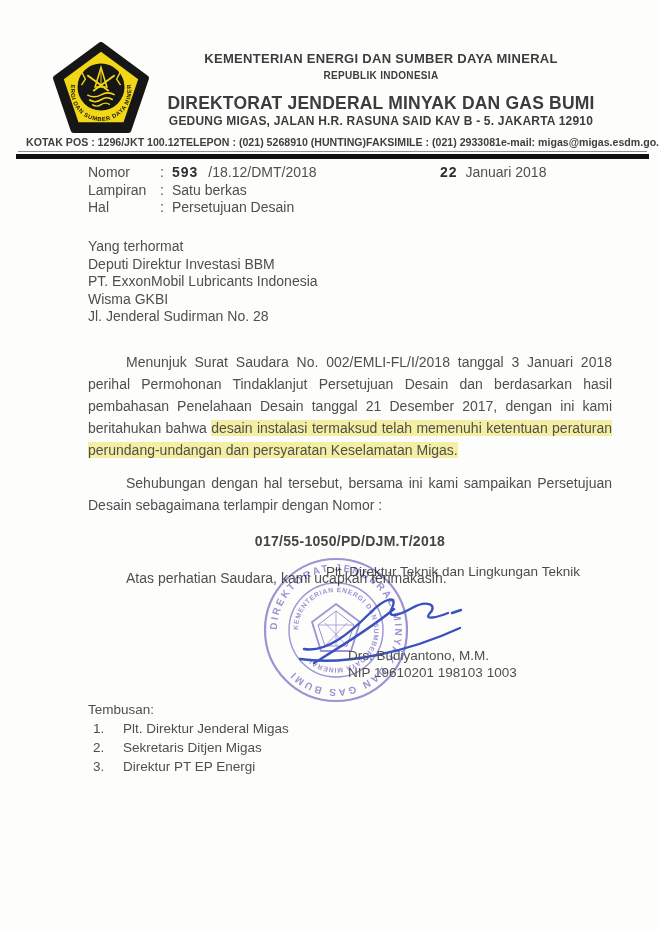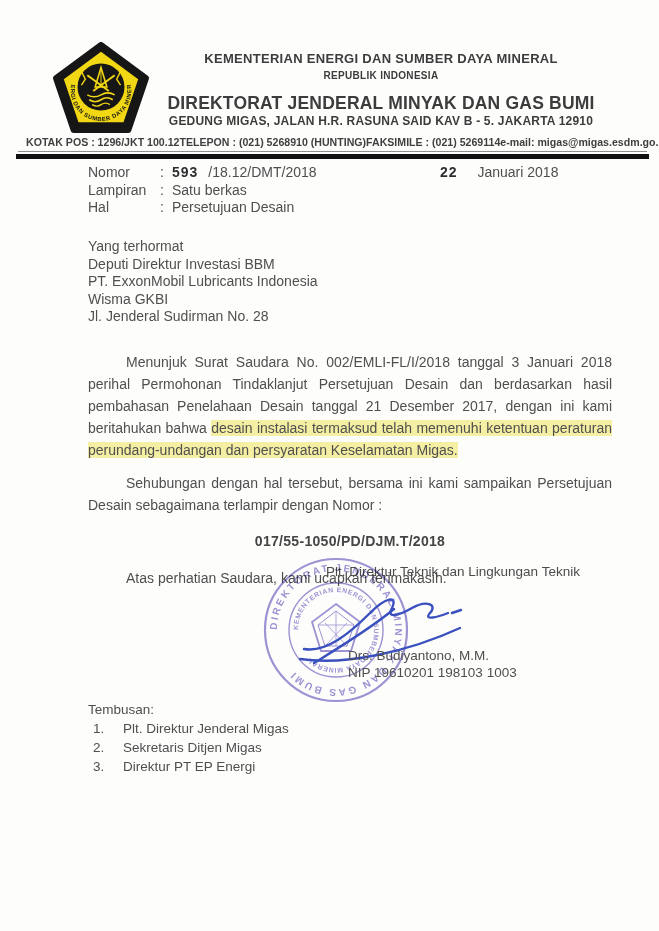--- a/index.html
+++ b/index.html
@@ -24,21 +24,21 @@
   .rule-thin{position:absolute;left:18px;right:12px;top:151px;height:1px;background:#8f8f8f;}
   .rule-thick{position:absolute;left:16px;right:10px;top:154px;height:5px;background:#111;}
   
   .meta{position:absolute;left:88px;top:164px;width:524px;font-size:14px;line-height:17.5px;}
   .meta-row{display:flex;position:relative;}
   .meta-label{width:72px;flex:none;}
   .meta-colon{width:12px;flex:none;}
   .typed{font-weight:bold;color:#2e2e2e;letter-spacing:1px;}
   .nomor-rest{margin-left:10px;}
   .date{position:absolute;left:352px;top:0;}
-  .date .typed{margin-right:16px;}
+  .date .typed{margin-right:4px;}
   
   .recipient{position:absolute;left:88px;top:238px;font-size:14px;line-height:17.6px;}
   
   .body{position:absolute;left:88px;top:351px;width:524px;font-size:14px;line-height:22px;text-align:justify;}
   .body p{margin:0 0 11px 0;text-indent:38px;}
   .hl{background:#f5efa4;}
   .ref-number{text-align:center;font-weight:bold;color:#454545;letter-spacing:.3px;margin:14px 0 15px 0;font-size:14px;}
   .closing{text-indent:38px;}
   
   .sig-title{position:absolute;left:326px;top:564px;font-size:13.5px;color:#4c4c4c;}
@@ -83,21 +83,21 @@
   <div class="head-text">
     <div class="h-ministry">KEMENTERIAN ENERGI DAN SUMBER DAYA MINERAL</div>
     <div class="h-republik">REPUBLIK INDONESIA</div>
     <div class="h-directorate">DIREKTORAT JENDERAL MINYAK DAN GAS BUMI</div>
     <div class="h-address">GEDUNG MIGAS, JALAN H.R. RASUNA SAID KAV B - 5. JAKARTA 12910</div>
   </div>
 
   <div class="contact-line">
     <span>KOTAK POS : 1296/JKT 100.12</span>
     <span>TELEPON : (021) 5268910 (HUNTING)</span>
-    <span>FAKSIMILE : (021) 5269114</span>
+    <span>FAKSIMILE : (021) 2933081</span>
     <span>e-mail: migas@migas.esdm.go.id</span>
   </div>
   <div class="rule-thin"></div>
   <div class="rule-thick"></div>
 
   <div class="meta">
     <div class="meta-row">
       <span class="meta-label">Nomor</span>
       <span class="meta-colon">:</span>
       <span class="typed">593</span>

